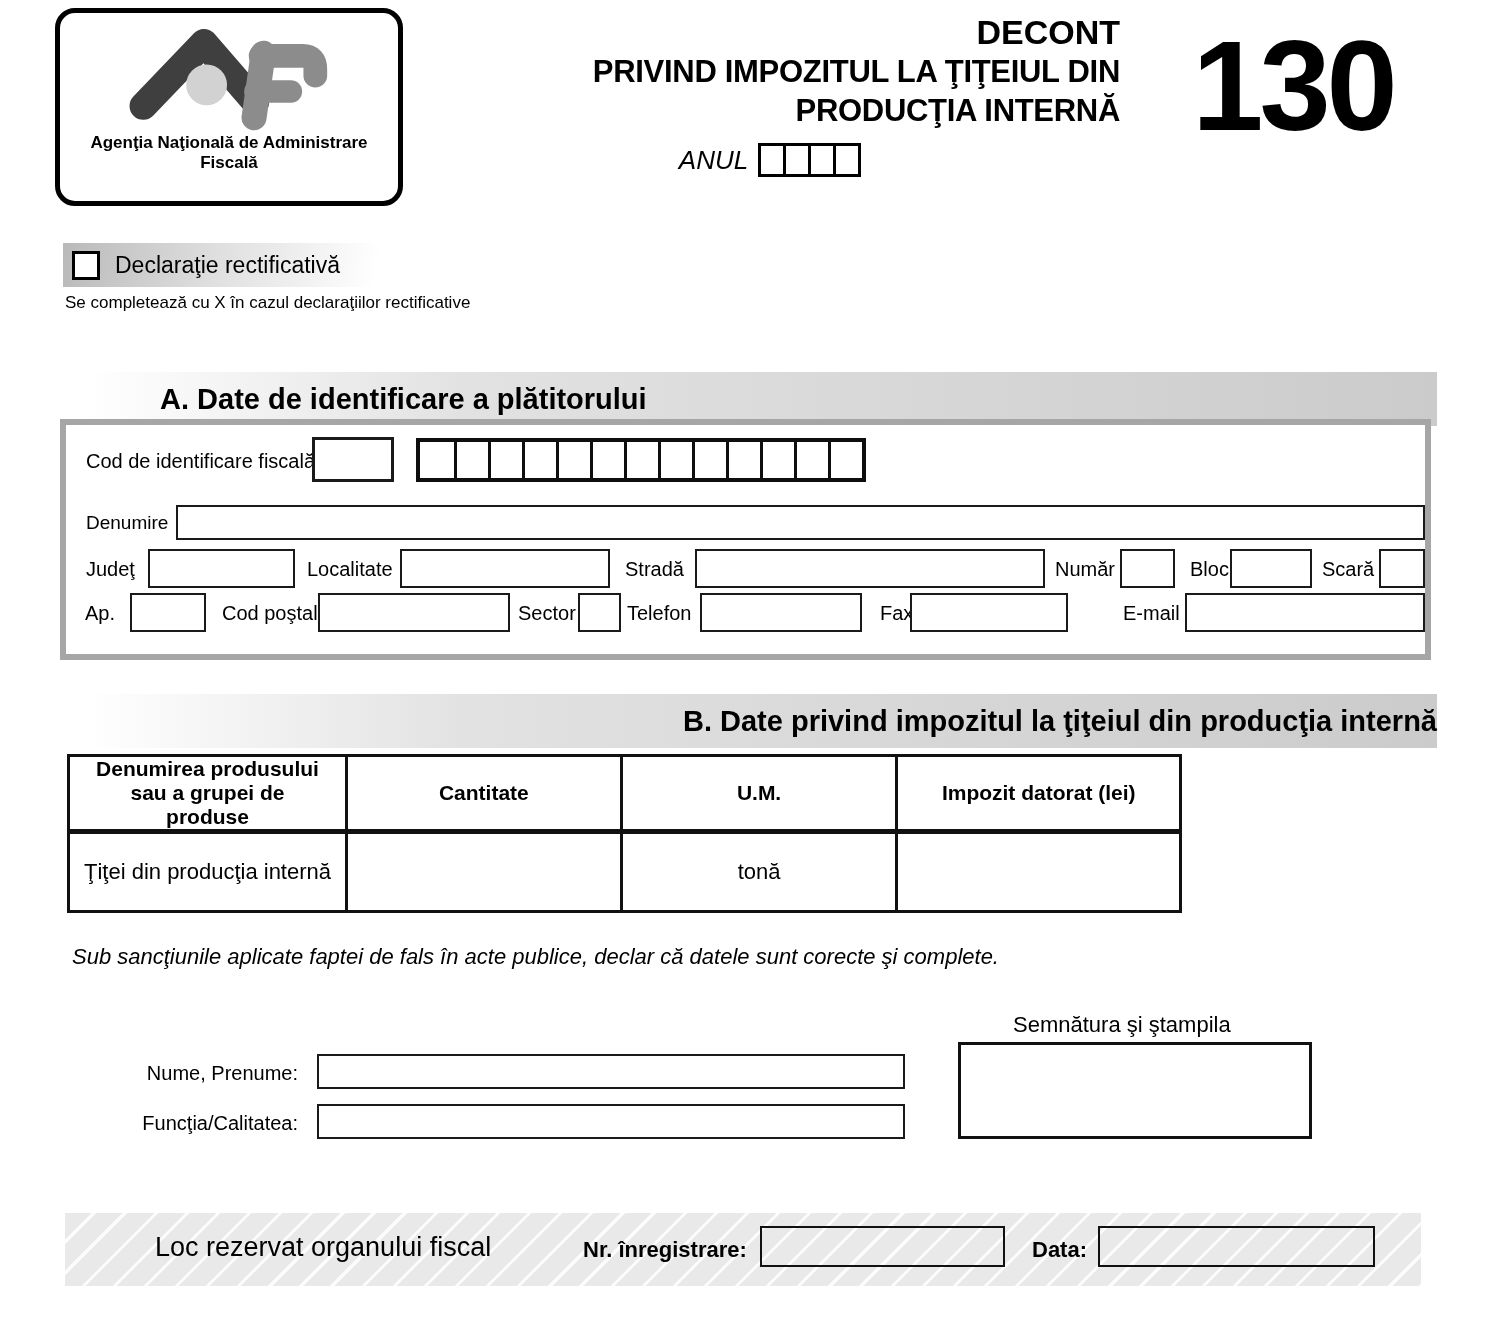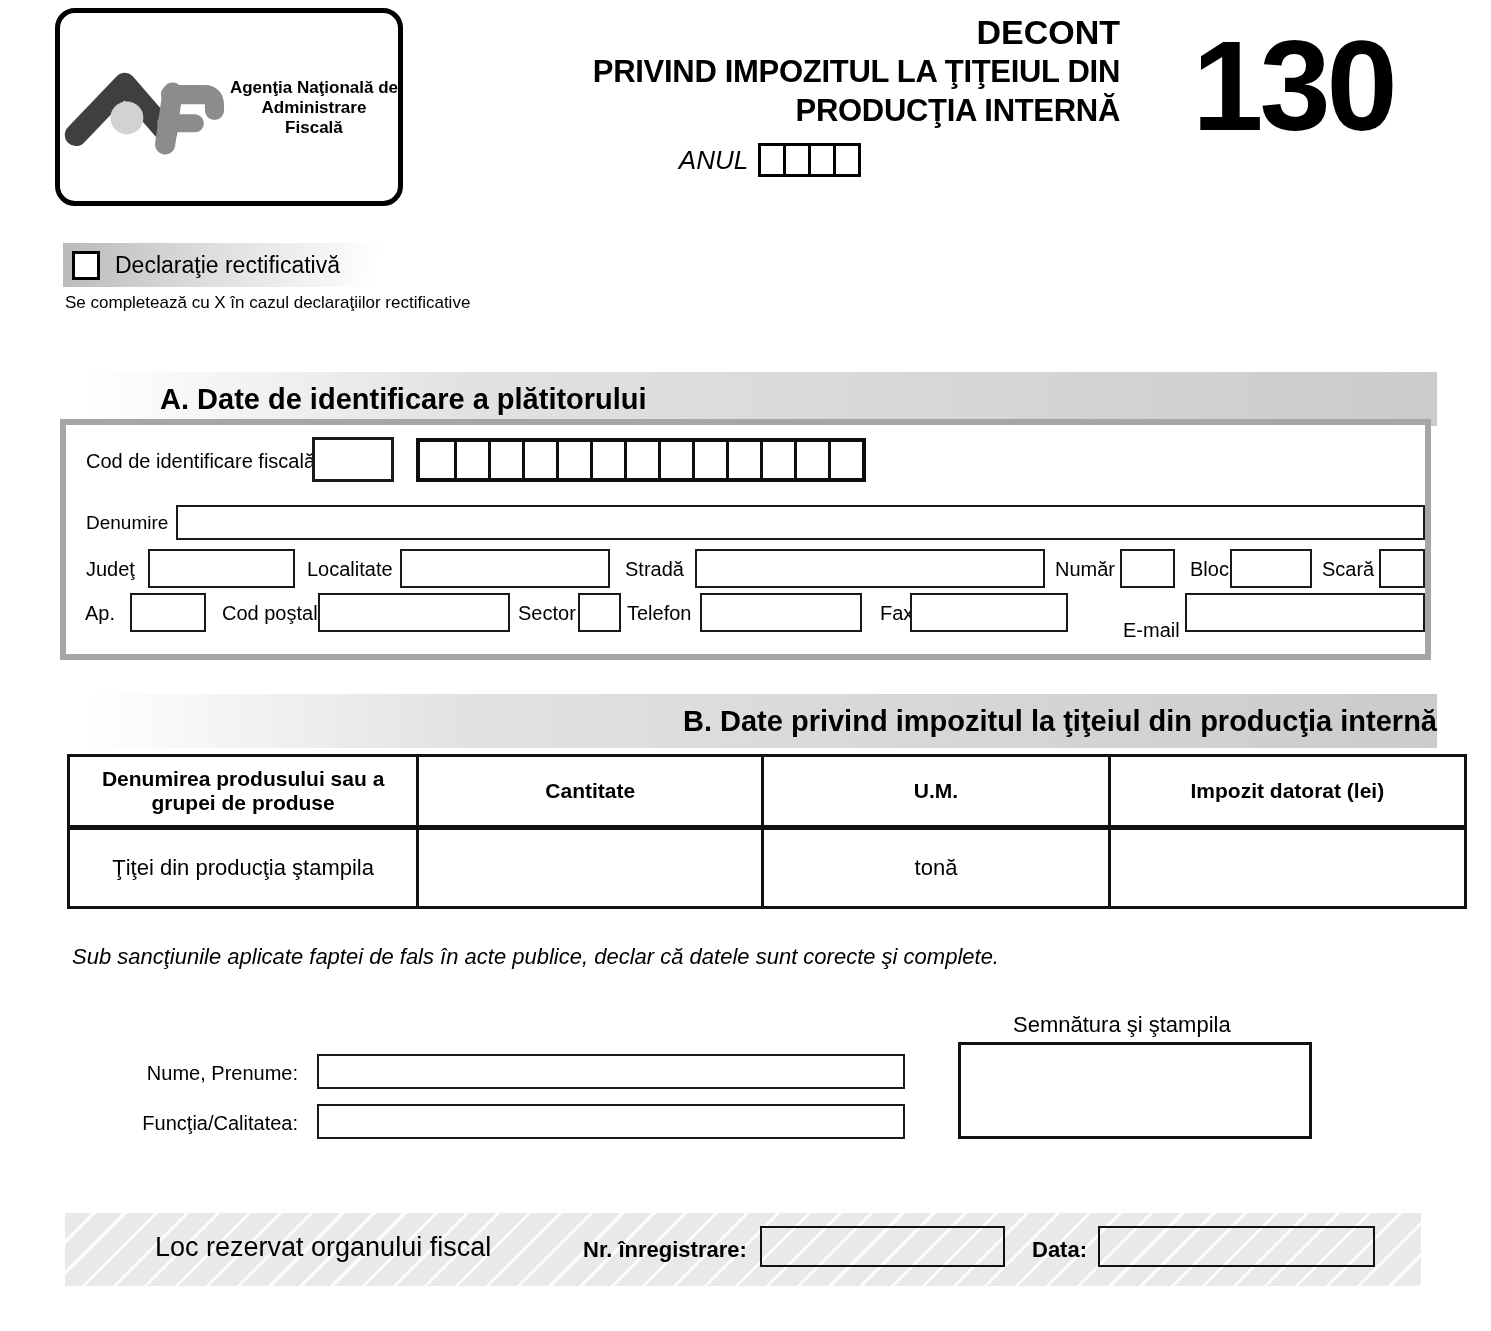--- a/index.html
+++ b/index.html
@@ -7,21 +7,21 @@
   body {
     width:1491px; height:1331px; position:relative;
     font-family:"Liberation Sans", sans-serif; color:#000;
   }
   .abs { position:absolute; }
 
   
   .logo-box {
     left:55px; top:8px; width:348px; height:198px;
     border:5px solid #000; border-radius:20px; background:#fff;
-    display:flex; flex-direction:row; align-items:center; justify-content:flex-start;
+    display:flex; flex-direction:column; align-items:center; justify-content:flex-start;
   }
   .logo-art { margin-top:6px; }
   .logo-text { text-align:center; font-weight:bold; font-size:17px; line-height:20px; margin-top:2px; }
 
   .title-block { left:420px; top:12px; width:700px; text-align:right; }
   .title-l1 { font-size:34px; font-weight:bold; line-height:40px; }
   .title-l2, .title-l3 { font-size:31px; font-weight:bold; line-height:39px; letter-spacing:-0.3px; }
   .year-row { margin-top:13px; display:flex; align-items:center; justify-content:center;font-style:italic; }
   .year-label { font-size:26px; margin-right:10px; }
   .year-grid { display:flex; }
@@ -58,21 +58,21 @@
   .field {
     position:absolute; border:2px solid #1a1a1a; background:#fff;
     font-family:inherit; font-size:18px; padding:0 6px; outline:none;
   }
   .cif-attr { left:246px; top:12px; width:82px; height:45px; border-width:3px; }
   .cif-grid { position:absolute; left:350px; top:13px; display:flex; border:4px solid #0e0e0e; background:#fff; }
   .cif-cell { width:34px; height:36px; }
   .cif-cell + .cif-cell { border-left:3px solid #0e0e0e; }
 
   
-  .tax-table { left:67px; top:754px; width:1400px; border-collapse:collapse; table-layout:fixed; }
+  .tax-table { left:67px; top:754px; width:1115px; border-collapse:collapse; table-layout:fixed; }
   .tax-table th, .tax-table td { border:3px solid #111; text-align:center; vertical-align:middle; }
   .tax-table th { font-size:21px; font-weight:bold; height:72px; border-bottom:5px solid #111; padding:0 20px; }
   .tax-table td { font-size:22px; height:80px; }
 
   
   .declaration { left:72px; top:944px; font-size:22px; font-style:italic; }
   .sig-label { left:1013px; top:1012px; font-size:22px; }
   .sig-box { left:958px; top:1042px; width:354px; height:97px; border:3px solid #111; background:#fff; }
   .who-label { position:absolute; font-size:20px; width:180px; text-align:right; left:118px; }
   .nume-input { left:317px; top:1054px; width:588px; height:35px; }
@@ -172,21 +172,21 @@
   <span class="lbl" style="left:19px; top:177px;">Ap.</span>
   <input class="field" style="left: 64px; top: 168px; width: 76px; height: 39px;" type="text" value="">
   <span class="lbl" style="left:156px; top:177px;">Cod poştal</span>
   <input class="field" style="left: 252px; top: 168px; width: 192px; height: 39px;" type="text" value="">
   <span class="lbl" style="left:452px; top:177px;">Sector</span>
   <input class="field" style="left: 512px; top: 168px; width: 43px; height: 39px;" type="text" value="">
   <span class="lbl" style="left:561px; top:177px;">Telefon</span>
   <input class="field" style="left: 634px; top: 168px; width: 162px; height: 39px;" type="text" value="">
   <span class="lbl" style="left:814px; top:177px;">Fax</span>
   <input class="field" style="left: 844px; top: 168px; width: 158px; height: 39px;" type="text" value="">
-  <span class="lbl" style="left:1057px; top:177px;margin-top:17px;">E-mail</span>
+  <span class="lbl" style="left:1057px; top:177px;">E-mail</span>
   <input class="field" style="left: 1119px; top: 168px; width: 240px; height: 39px;" type="text" value="">
 </div>
 
 <div class="abs section-bar bar-b">B. Date privind impozitul la ţiţeiul din producţia internă</div>
 
 <table class="abs tax-table">
   <colgroup>
       <col style="width:25%">
       <col style="width:24.7%">
       <col style="width:24.8%">
@@ -195,21 +195,21 @@
   <thead>
     <tr>
       <th>Denumirea produsului sau a grupei de produse</th>
       <th>Cantitate</th>
       <th>U.M.</th>
       <th>Impozit datorat (lei)</th>
     </tr>
   </thead>
   <tbody>
     <tr>
-      <td>Ţiţei din producţia ştampila</td>
+      <td>Ţiţei din producţia internă</td>
       <td></td>
       <td>tonă</td>
       <td></td>
     </tr>
   </tbody>
 </table>
 
 <div class="abs declaration">Sub sancţiunile aplicate faptei de fals în acte publice, declar că datele sunt corecte şi complete.</div>
 
 <div class="abs sig-label">Semnătura şi ştampila</div>

